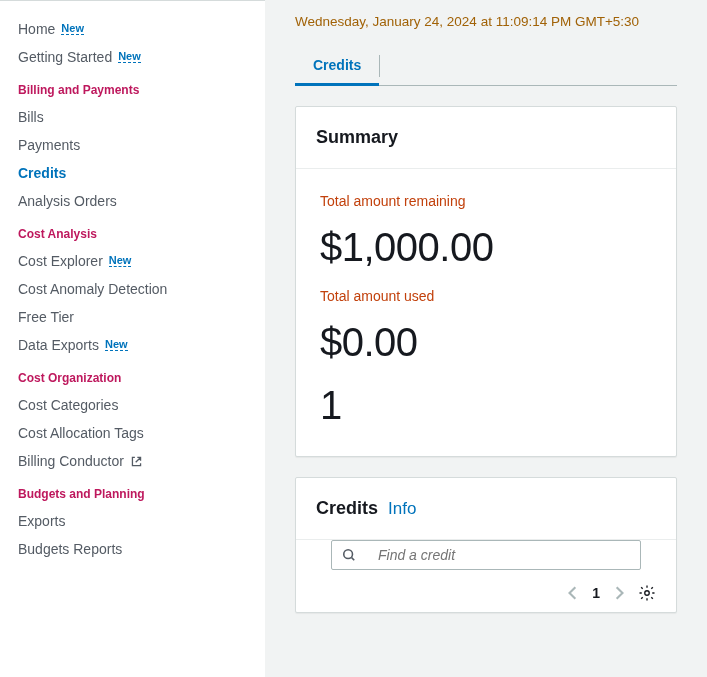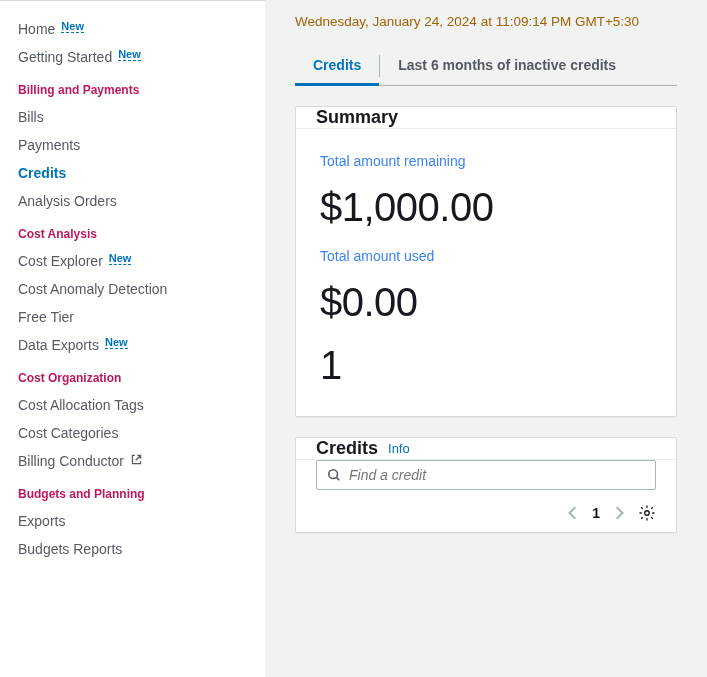--- a/index.html
+++ b/index.html
@@ -1,36 +1,36 @@
 <!DOCTYPE html>
 <html><head>
   <meta charset="utf-8">
   <style>
     * { box-sizing: border-box; margin: 0; padding: 0; font-family: "Amazon Ember", "Helvetica Neue", Arial, sans-serif; }
     body { display: flex; width: 707px; height: 677px; overflow: hidden; background: #f8f8f8; color:#16191f; }
     .sidebar { width: 265px; background: #fff; border-top: 1px solid #d5dbdb; padding: 14px 18px 0 18px; overflow-y: auto; }
-    .sidebar .item { display:flex; align-items:flex-start; gap:6px; padding: 6px 0; font-size: 14px; color:#545b64; cursor:pointer; }
+    .sidebar .item { display:flex; align-items:center; gap:6px; padding: 6px 0; font-size: 14px; color:#545b64; cursor:pointer; }
     .sidebar .item.active { color:#0073bb; font-weight:700; }
     .sidebar .section { font-size: 12px; font-weight:700; color:#be185d; padding: 12px 0 6px 0; }
     .new-badge { font-size:11px; font-weight:700; color:#0073bb; border-bottom:1px dashed #0073bb; line-height:1; }
     .ext-icon { display:inline-block; }
     .main { flex:1; background:#f1f3f3; padding: 0 18px 18px 18px; overflow-y:auto; }
     .timestamp { font-size:13.5px; color:#a16207; padding: 14px 0 18px 12px; }
     .tabs { display:flex; border-bottom:1px solid #aab7b8; margin: 0 12px 20px 12px; }
     .tab { padding: 10px 18px 12px 18px; font-size:14px; color:#545b64; font-weight:700; cursor:pointer; position:relative; }
     .tab.active { color:#0073bb; }
     .tab.active::after { content:""; position:absolute; left:0; right:0; bottom:-1px; height:3px; background:#0073bb; }
     .tab-divider { width:1px; height:22px; background:#aab7b8; align-self:center; }
     .card { background:#fff; border:1px solid #d5dbdb; border-radius:2px; margin: 0 12px 20px 12px; box-shadow: 0 1px 1px rgba(0,0,0,0.05); }
-    .card-header { padding: 0 20px; font-size:18px; font-weight:700; color:#16191f; border-bottom:1px solid #eaeded; display:flex; align-items:center; gap:10px;}
+    .card-header { padding: 20px 20px; font-size:18px; font-weight:700; color:#16191f; border-bottom:1px solid #eaeded; display:flex; align-items:center; gap:10px;}
     .card-body { padding: 18px 24px 28px 24px; }
-    .metric-label { font-size:14px; color:#3b82f6; margin-top: 6px; }
+    .metric-label { font-size:14px; color:#c2410c; margin-top: 6px; }
     .metric-value { font-size:40px; color:#16191f; margin: 16px 0 18px 0; font-weight:400; letter-spacing: -0.5px; }
-    .info-link { font-size:13px; color:#0073bb; font-weight:400; cursor:pointer; }
-    .search-wrap { margin: 0 20px; border:1px solid #aab7b8; border-radius:2px; display:flex; align-items:center; padding: 6px 10px; gap:8px; }
+    .info-link { font-size:17px; color:#0073bb; font-weight:400; cursor:pointer; }
+    .search-wrap { margin: 0 35px; border:1px solid #aab7b8; border-radius:2px; display:flex; align-items:center; padding: 6px 10px; gap:22px; }
     .search-wrap input { border:none; outline:none; flex:1; font-size:14px; font-style:italic; color:#879196; background:transparent; }
     .pager { display:flex; align-items:center; justify-content:flex-end; gap:14px; padding: 14px 20px 10px 20px; }
     .pager .arrow { color:#aab7b8; cursor:pointer; }
     .pager .page { font-size:14px; font-weight:700; }
     .gear { cursor:pointer; display:flex; align-items:center; }
     svg { display:block; }
   </style>
 </head>
 <body>
 
@@ -69,24 +69,24 @@
   <div class="item">
       <span>Free Tier</span>
     </div>
   <div class="item">
     <span>Data Exports</span>
     <span class="new-badge">New</span>
   </div>
 
   <div class="section">Cost Organization</div>
   <div class="item">
-      <span>Cost Allocation Tags</span>
+      <span>Cost Categories</span>
     </div>
   <div class="item">
-      <span>Cost Categories</span>
+      <span>Cost Allocation Tags</span>
     </div>
   <div class="item">
     <span>Billing Conductor</span>
     <span class="ext-icon">
       <svg width="13" height="13" viewBox="0 0 16 16" fill="none" stroke="#545b64" stroke-width="1.6">
           <path d="M6 3H3v10h10v-3M9 3h4v4M13 3l-6 6"></path>
         </svg>
     </span>
   </div>
 
@@ -98,21 +98,20 @@
       <span>Budgets Reports</span>
     </div>
 </nav>
 
 <main class="main">
   <div class="timestamp">Wednesday, January 24, 2024 at 11:09:14 PM GMT+5:30</div>
 
   <div class="tabs">
     <div class="tab active">Credits</div>
     <div class="tab-divider"></div>
-    <div class="tab">Last 6 months of inactive credits</div>
   </div>
 
   <section class="card">
     <div class="card-header">Summary</div>
     <div class="card-body">
       <div class="metric-label">Total amount remaining</div>
       <div class="metric-value">$1,000.00</div>
       <div class="metric-label">Total amount used</div>
       <div class="metric-value">$0.00</div>
       <div class="metric-value" style="margin-bottom:0">1</div>

